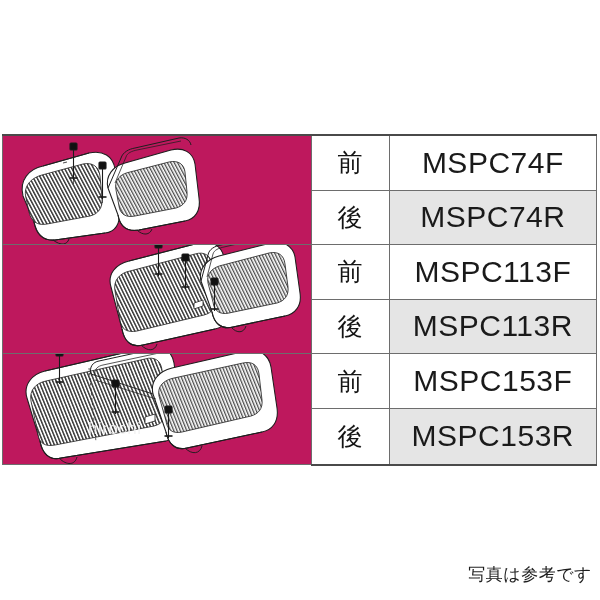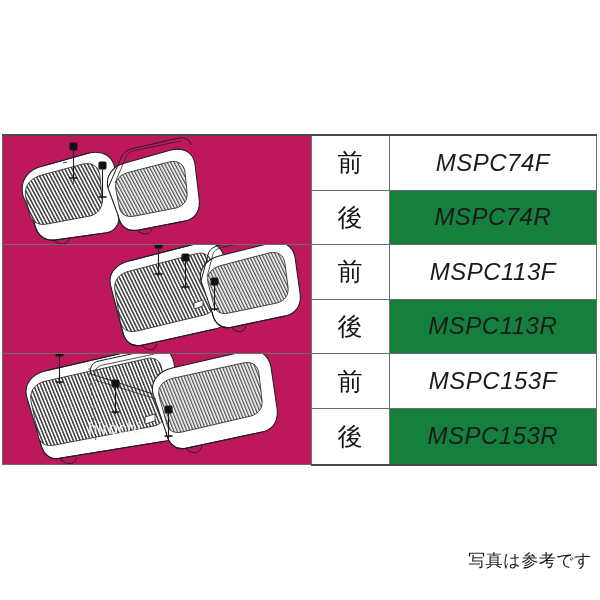--- a/index.html
+++ b/index.html
@@ -47,42 +47,41 @@
   td.pos-cell {
     text-align: center;
     font-size: 25px;
     color: #141414;
     font-family: "DejaVu Sans", "Liberation Sans", sans-serif;
     line-height: 1;
     background: #ffffff;
   }
   td.code-cell {
     text-align: center;
-    font-size: 24px;
+    font-size: 30px;
     color: #1a1a1a;
     letter-spacing: 0.5px;
     background: #ffffff;
     white-space: nowrap;
-    font-style: italic;
   }
   tr.shaded td.pos-cell { background: #ffffff; }
-  tr.shaded td.code-cell { background: #15803d; }
+  tr.shaded td.code-cell { background: #e5e5e5; }
 
   
   tr.group-start > td { border-top: 2px solid #4a4a4a; }
   #product-table tr:first-child > td { border-top: 2px solid #4a4a4a; }
   #product-table tr:last-child > td  { border-bottom: 2px solid #4a4a4a; }
   td.illus-cell { border-left: 2px solid #4a4a4a; }
   td.code-cell  { border-right: 2px solid #4a4a4a; }
 
   
   #footnote {
     position: absolute;
     right: 8px;
-    top: 549px;
+    top: 563px;
     font-size: 17px;
     color: #1d1d1d;
     font-family: "DejaVu Sans", "Liberation Sans", sans-serif;
     letter-spacing: 0.5px;
     white-space: nowrap;
   }
 
   
   .illus-svg { display: block; }
 

